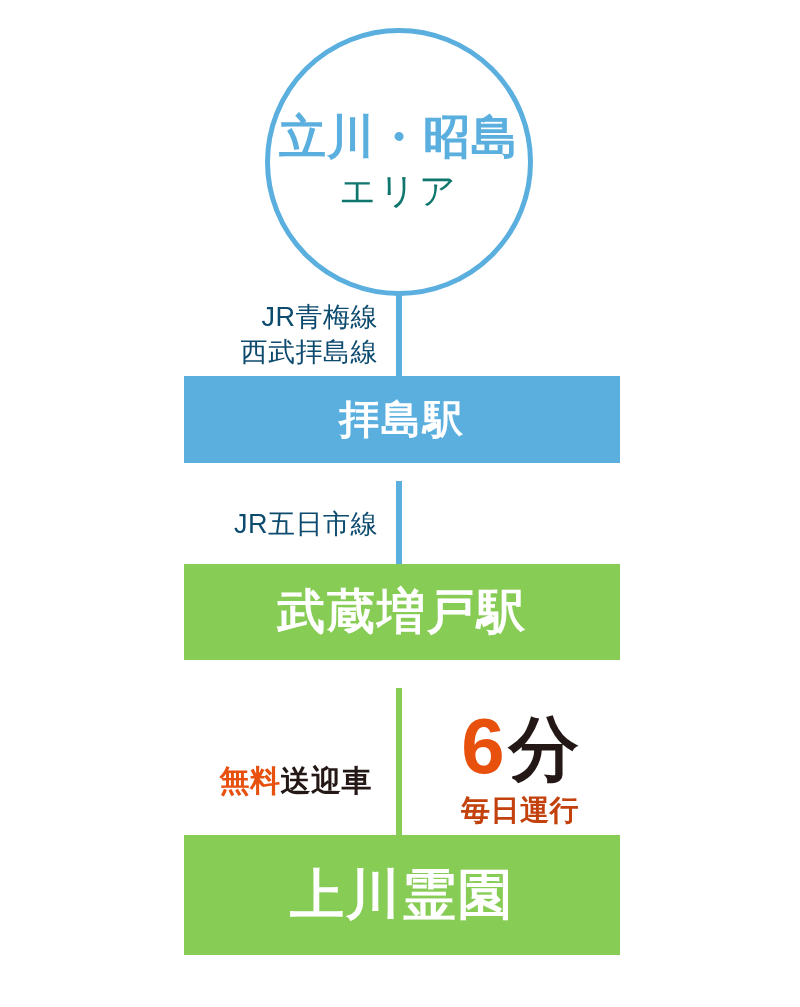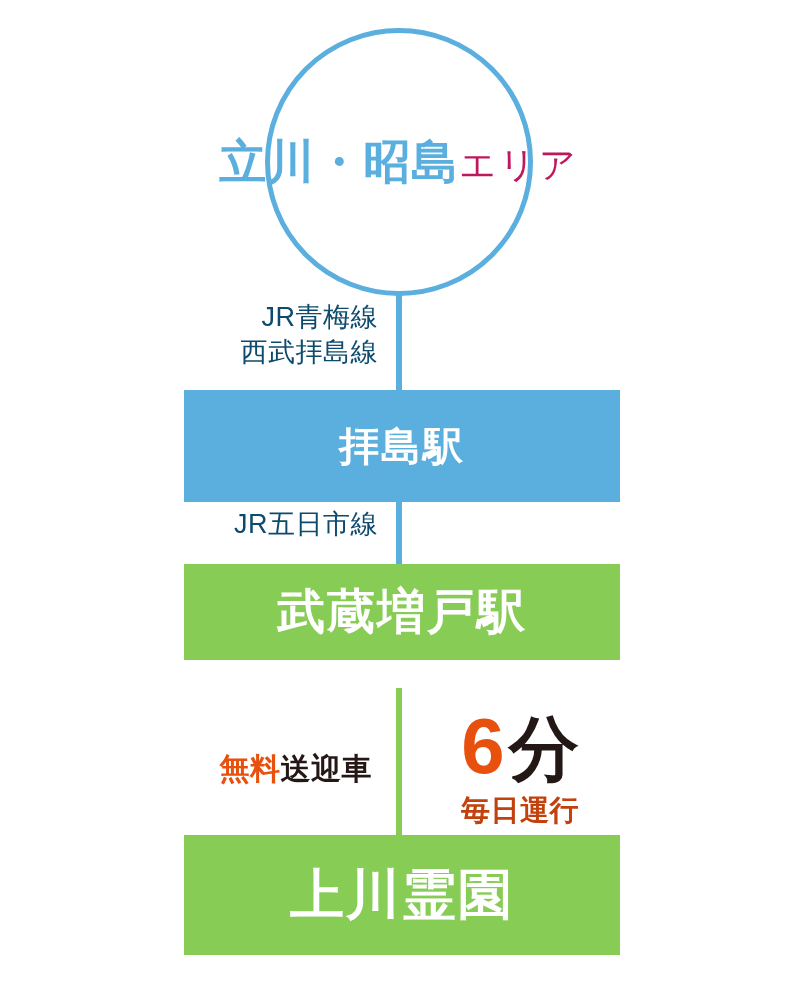--- a/index.html
+++ b/index.html
@@ -36,36 +36,36 @@
   .area-circle {
     position: absolute;
     left: 265px;
     top: 28px;
     width: 268px;
     height: 268px;
     border: 5px solid #5BAFDE;
     border-radius: 50%;
     box-sizing: border-box;
     display: flex;
-    flex-direction: row;
+    flex-direction: column;
     align-items: center;
     justify-content: center;
     background: #ffffff;
     z-index: 2;
   }
   .area-circle .area-main {
     color: #5BAFDE;
     font-size: 47px;
     font-weight: 700;
     letter-spacing: 1px;
     line-height: 1.08;
     white-space: nowrap;
   }
   .area-circle .area-sub {
-    color: #be185d;
+    color: #0f766e;
     font-size: 36px;
     font-weight: 400;
     letter-spacing: 3px;
     line-height: 1.2;
     margin-top: 6px;
     white-space: nowrap;
   }
 
   
   .line-label {
@@ -98,22 +98,22 @@
     justify-content: center;
     color: #ffffff;
     font-weight: 700;
     box-sizing: border-box;
     z-index: 2;
   }
   .station-box.blue  { background: #5BAFDE; }
   .station-box.green { background: #86CC55; }
 
   #station-haijima {
-    top: 390px;
-    height: 112px;
+    top: 376px;
+    height: 87px;
     font-size: 40px;
     letter-spacing: 2px;
   }
   #station-musashimasuko {
     top: 564px;
     height: 96px;
     font-size: 48px;
     letter-spacing: 2px;
   }
   #destination-kamikawa {
@@ -127,21 +127,21 @@
   .shuttle-section {
     position: absolute;
     left: 184px;
     top: 690px;
     width: 436px;
     height: 158px;
   }
   .shuttle-left {
     position: absolute;
     left: 0;
-    top: 0;
+    top: 12px;
     width: 196px;
     height: 158px;
     display: flex;
     align-items: center;
     justify-content: flex-end;
     padding-right: 8px;
     box-sizing: border-box;
   }
   .shuttle-left .shuttle-text {
     font-size: 30px;

